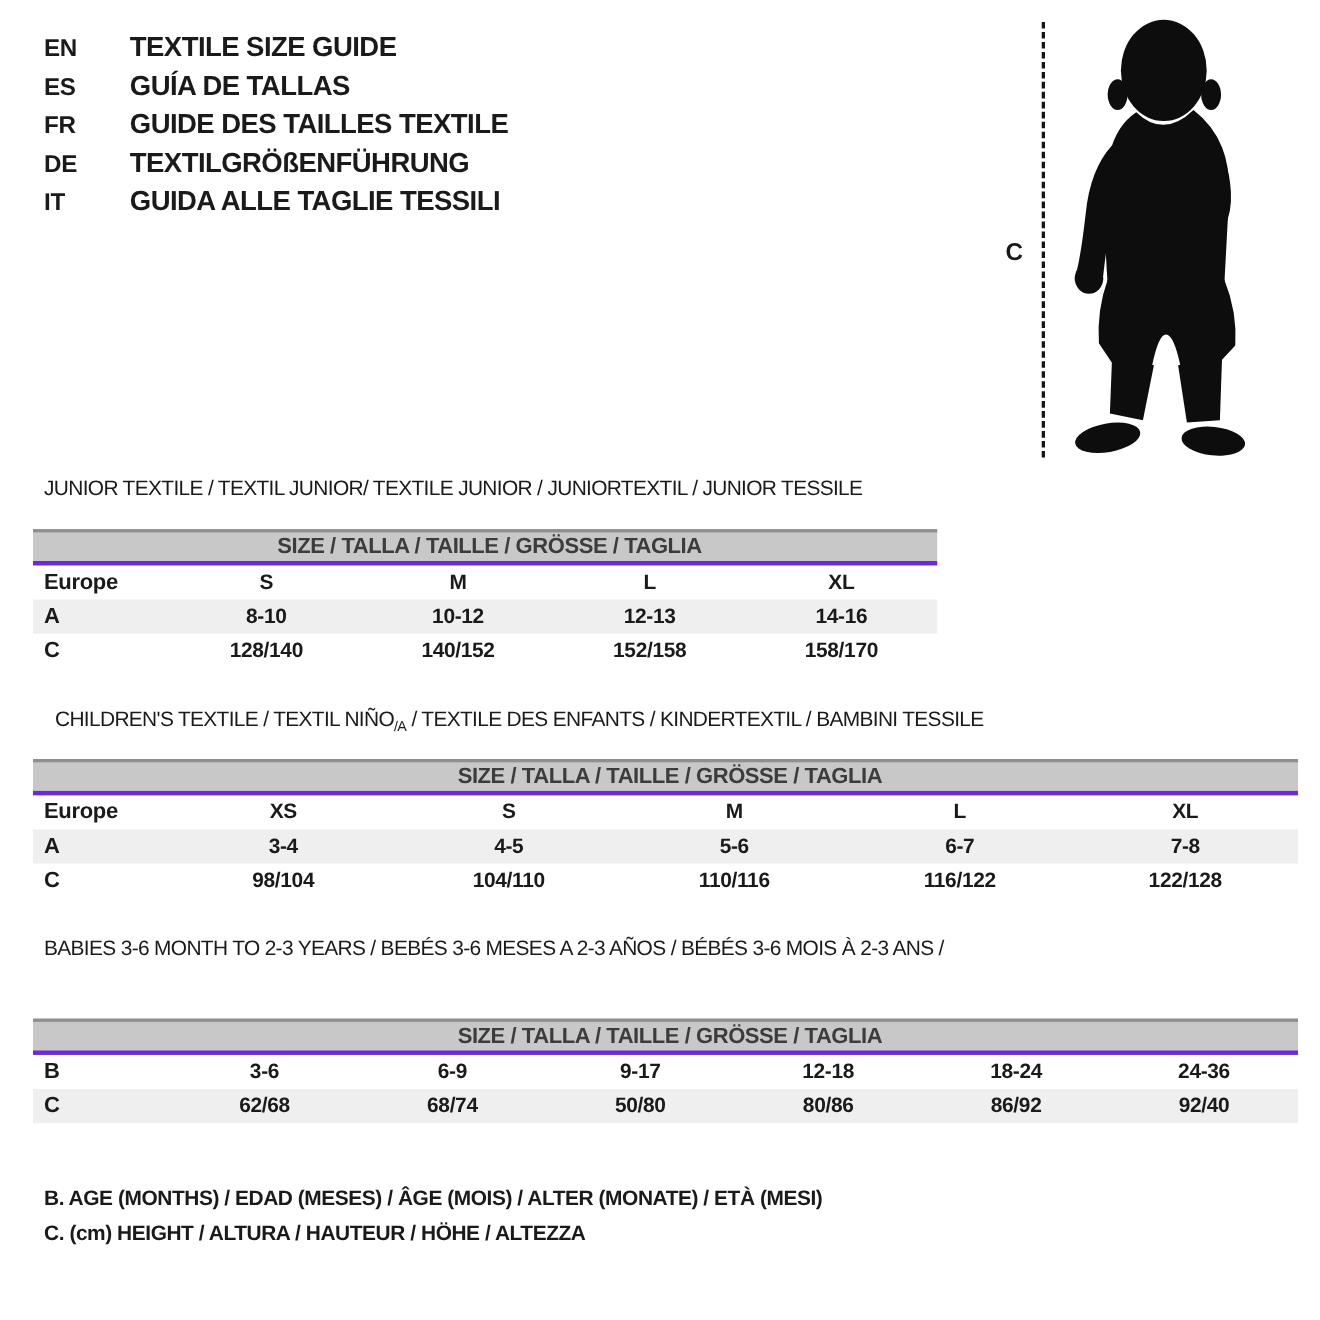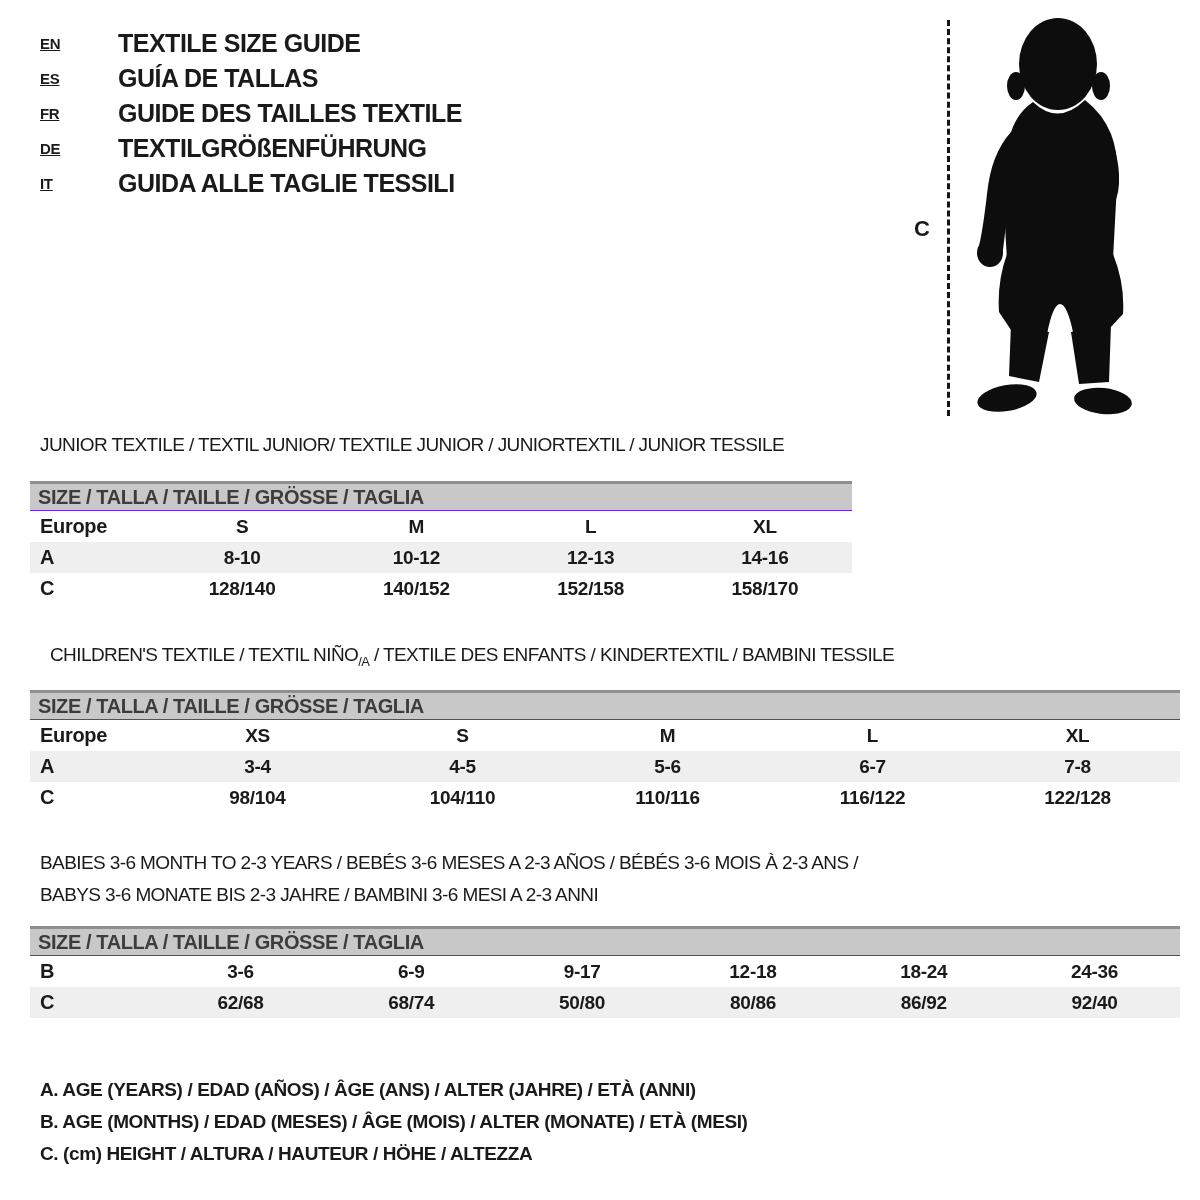--- a/index.html
+++ b/index.html
@@ -2,38 +2,38 @@
 <html><head>
 <meta charset="utf-8">
 <style>
   html,body{margin:0;padding:0;background:#ffffff;}
   body{width:1200px;height:1200px;font-family:"Liberation Sans","DejaVu Sans",sans-serif;color:#1a1a1a;}
   #page{position:relative;width:1200px;height:1200px;background:#ffffff;overflow:hidden;}
 
   
   .lang-list{position:absolute;left:40px;top:26px;}
   .lang-row{display:flex;height:35px;align-items:center;}
-  .lang-code{width:78px;font-size:15px;font-weight:bold;letter-spacing:-0.3px;text-decoration:underline;}
+  .lang-code{width:78px;font-size:22px;font-weight:bold;letter-spacing:-0.3px;}
   .lang-label{font-size:25px;font-weight:bold;letter-spacing:-0.5px;}
 
   
   .measure-line{position:absolute;left:947px;top:20px;height:396px;width:0;border-left:3px dashed #151515;}
   .measure-label{position:absolute;left:908px;top:216px;width:28px;text-align:center;font-size:22px;font-weight:bold;}
   .figure-svg{position:absolute;left:963px;top:14px;}
 
   
   .sec-title{position:absolute;left:40px;font-size:19px;font-weight:normal;letter-spacing:-0.6px;white-space:nowrap;}
   .sec-title sub{font-size:13px;}
 
   
   .sg-table{position:absolute;left:30px;}
   .t1{top:481px;width:822px;}
   .t2{top:690px;width:1150px;}
   .t3{top:926px;width:1150px;}
-  .band{background:#c8c8c8;border-top:3px solid #8f8f8f;border-bottom:1px solid #6d28d9;height:26px;display:flex;align-items:center;padding-left:8px;box-sizing:content-box;}
+  .band{background:#c8c8c8;border-top:3px solid #8f8f8f;border-bottom:4px solid #6d28d9;height:26px;display:flex;align-items:center;padding-left:8px;box-sizing:content-box;justify-content:center;}
   .band span{font-size:20px;font-weight:bold;color:#3c3c3c;letter-spacing:-0.4px;}
   .row{display:flex;height:31px;align-items:center;}
   .row.shaded{background:#efefef;}
   .cell{flex:1;text-align:center;font-size:19px;font-weight:bold;letter-spacing:-0.3px;}
   .cell.label{flex:0 0 115px;text-align:left;padding-left:10px;font-size:20px;}
 
   
   .footnotes{position:absolute;left:40px;top:1074px;}
   .footnote{font-size:19px;font-weight:bold;letter-spacing:-0.4px;line-height:32px;white-space:nowrap;}
 </style>
@@ -145,21 +145,20 @@
       <div class="cell label">C</div>
       <div class="cell">98/104</div>
       <div class="cell">104/110</div>
       <div class="cell">110/116</div>
       <div class="cell">116/122</div>
       <div class="cell">122/128</div>
     </div>
   </div>
 
   <div class="sec-title" style="top:852px;">BABIES 3-6 MONTH TO 2-3 YEARS / BEBÉS 3-6 MESES A 2-3 AÑOS / BÉBÉS 3-6 MOIS À 2-3 ANS /</div>
-  <div class="sec-title" style="top:884px;">BABYS 3-6 MONATE BIS 2-3 JAHRE / BAMBINI 3-6 MESI A 2-3 ANNI</div>
   <div class="sg-table t3">
     <div class="band">
       <span>SIZE / TALLA / TAILLE / GRÖSSE / TAGLIA</span>
     </div>
     <div class="row">
       <div class="cell label">B</div>
       <div class="cell">3-6</div>
       <div class="cell">6-9</div>
       <div class="cell">9-17</div>
       <div class="cell">12-18</div>
@@ -171,18 +170,17 @@
       <div class="cell">62/68</div>
       <div class="cell">68/74</div>
       <div class="cell">50/80</div>
       <div class="cell">80/86</div>
       <div class="cell">86/92</div>
       <div class="cell">92/40</div>
     </div>
   </div>
 
   <div class="footnotes">
-    <div class="footnote">A. AGE (YEARS) / EDAD (AÑOS) / ÂGE (ANS) / ALTER (JAHRE) / ETÀ (ANNI)</div>
     <div class="footnote">B. AGE (MONTHS) / EDAD (MESES) / ÂGE (MOIS) / ALTER (MONATE) / ETÀ (MESI)</div>
     <div class="footnote">C. (cm) HEIGHT / ALTURA / HAUTEUR / HÖHE / ALTEZZA</div>
   </div>
 
 </div>
 
 </body></html>

